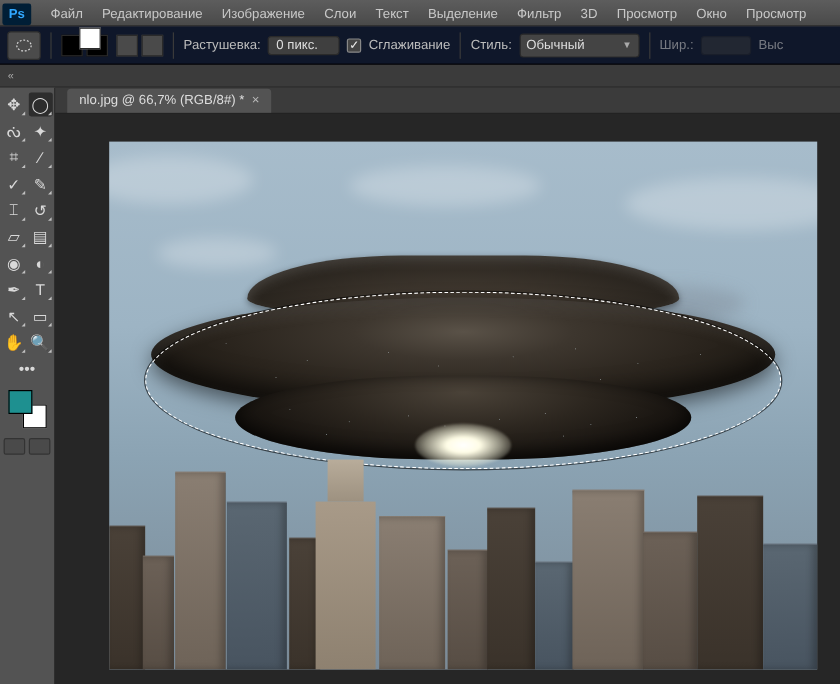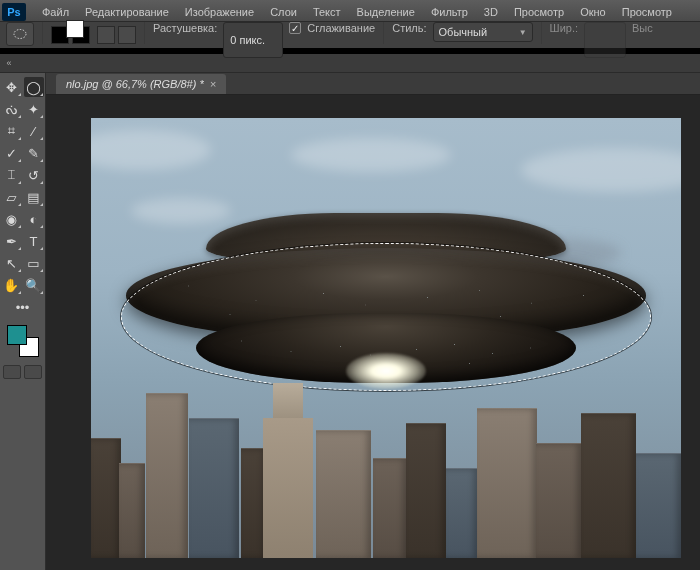--- a/index.html
+++ b/index.html
@@ -2,28 +2,28 @@
 <html><head>
 <meta charset="utf-8">
 <style>
 * { margin: 0; padding: 0; box-sizing: border-box; font-family: "Segoe UI", Tahoma, sans-serif; }
 body { width: 700px; height: 570px; background: #535353; overflow: hidden; font-size: 11px; color: #c8c8c8; }
 
 .menubar { height: 22px; background: linear-gradient(#5d5d5d,#4a4a4a); display: flex; align-items: flex-end; padding: 0 2px; border-bottom: 1px solid #2a2a2a; }
 .ps-logo { width: 24px; height: 18px; background: #001e36; color: #31a8ff; font-weight: bold; font-size: 11px; display: flex; align-items: center; justify-content: center; border-radius: 2px; margin-right: 8px; }
 .menu-item { padding: 3px 8px; cursor: default; }
 
-.optionsbar { height: 32px; background: #404040; display: flex; padding: 0 6px; border-bottom: 6px solid #000000; gap: 6px; }
+.optionsbar { height: 32px; background: #0f172a; display: flex; align-items: center; padding: 0 6px; border-bottom: 1px solid #000000; gap: 6px; }
 .toolslot { width: 28px; height: 24px; border: 1px solid #2e2e2e; border-radius: 3px; display: flex; align-items: center; justify-content: center; background: #4b4b4b; }
 .sep { width: 1px; height: 22px; background: #3a3a3a; margin: 0 2px; }
 .swsq { width: 18px; height: 18px; border: 1px solid #2a2a2a; display:inline-block; }
 .sw1 { background:#000; }
 .sw2 { background:#fff; margin-left:-6px; margin-top:-6px; }
 .opt-label { color: #bdbdbd; }
-.opt-field { display:inline-flex; align-items:center; height:36px; background:#3f3f3f; border:1px solid #2a2a2a; border-radius:3px; padding:0 6px; min-width:60px; color:#ddd; }
+.opt-field { display:inline-flex; align-items:center; height:16px; background:#3f3f3f; border:1px solid #2a2a2a; border-radius:3px; padding:0 6px; min-width:60px; color:#ddd; }
 .checkbox { width:12px; height:12px; border:1px solid #888; border-radius:2px; display:inline-flex; align-items:center; justify-content:center; background:#454545; font-size:10px; color:#eee; }
 .dropdown { display:inline-flex; align-items:center; justify-content:space-between; height:20px; background:#444; border:1px solid #2a2a2a; border-radius:3px; padding:0 5px; min-width:100px; color:#ddd; }
 .chev { font-size:8px; color:#aaa; margin-left:6px; }
 
 .tabstrip { height: 19px; background: #3b3b3b; display: flex; align-items: center; padding: 0 2px; border-bottom: 1px solid #2a2a2a; }
 .tabchev { width: 14px; text-align:center; color:#aaa; font-size:9px; }
 
 .workspace { display: flex; height: calc(570px - 22px - 32px - 19px); background: #262626; }
 
 .toolbox { width: 46px; background: #535353; border-right: 1px solid #2e2e2e; display:flex; flex-direction:column; align-items:center; padding-top:4px; }
@@ -31,21 +31,21 @@
 .tbtn { width:20px; height:20px; display:flex; align-items:center; justify-content:center; border-radius:2px; color:#d9d9d9; font-size:13px; cursor:default; position:relative; }
 .tbtn.sel { background:#2d2d2d; }
 .tri { position:absolute; right:1px; bottom:1px; width:0; height:0; border-left:3px solid transparent; border-bottom:3px solid #c0c0c0; }
 .colorwell { position:relative; width:32px; height:32px; margin-top:6px; }
 .fg { position:absolute; top:0; left:0; width:20px; height:20px; border:1px solid #000; background:#1e9090; }
 .bg { position:absolute; bottom:0; right:0; width:20px; height:20px; border:1px solid #000; background:#fff; }
 .quickmask { display:flex; gap:3px; margin-top:8px; }
 .qm { width:18px; height:14px; border:1px solid #333; border-radius:2px; background:#4a4a4a; }
 
 .docarea { flex:1; position:relative; display:flex; flex-direction:column; }
-.doctab-row { height:22px; background:#3b3b3b; display:flex; align-items:flex-end; padding-left:10px; border-bottom:1px solid #222;font-style:italic; }
+.doctab-row { height:22px; background:#3b3b3b; display:flex; align-items:flex-end; padding-left:10px; border-bottom:1px solid #222; }
 .doctab { background:#535353; height:20px; padding:3px 10px; border-radius:3px 3px 0 0; display:flex; align-items:center; gap:6px; font-size:11px; color:#ddd; }
 .doctab .close { color:#bbb; font-size:11px; }
 
 .canvaswrap { flex:1; background:#262626; display:flex; align-items:center; justify-content:center; position:relative; }
 .canvas { width: 590px; height: 440px; background: linear-gradient(#a7bccb 0%, #9db4c4 35%, #8ba3b3 60%, #7a8a97 100%); position:relative; overflow:hidden; margin-left: 25px; margin-top: 10px;}
 
 
 .cloud { position:absolute; background: rgba(255,255,255,0.25); border-radius:50%; filter: blur(6px); }
 .c1 { width:140px; height:40px; top:12px; left:-20px; }
 .c2 { width:160px; height:34px; top:20px; left:200px; }

